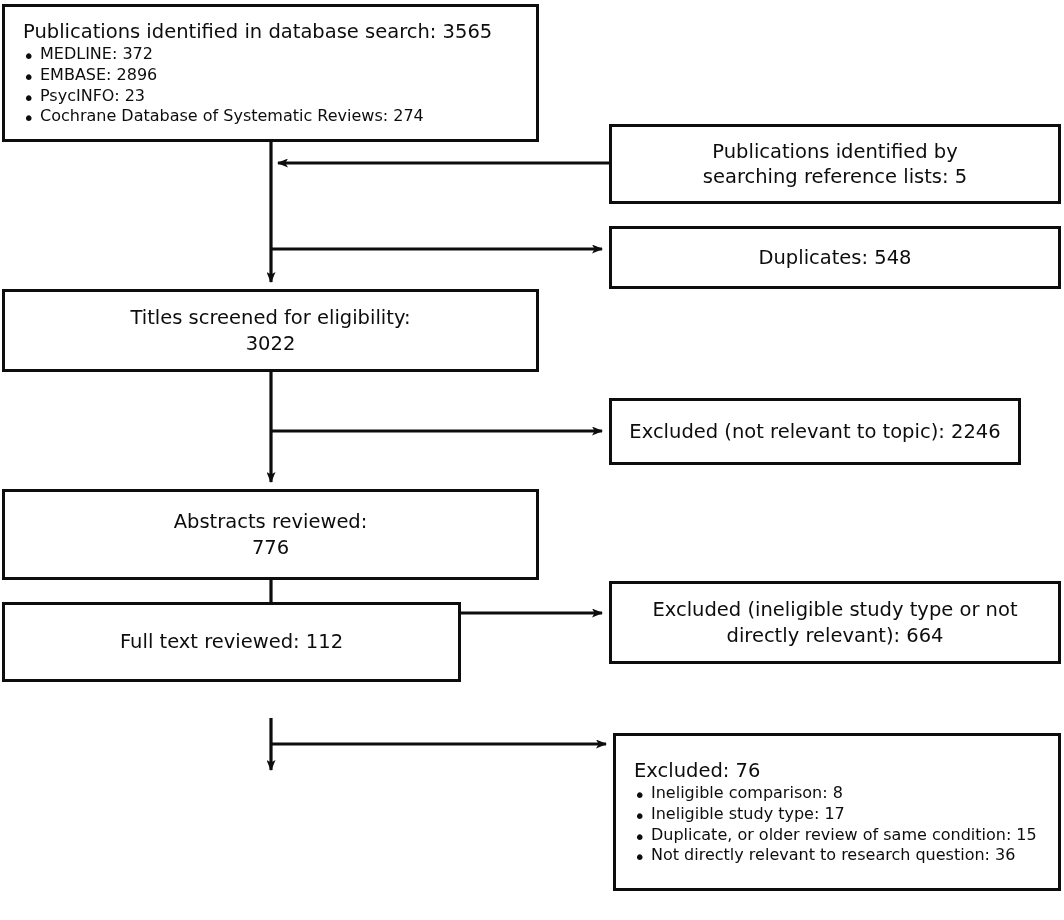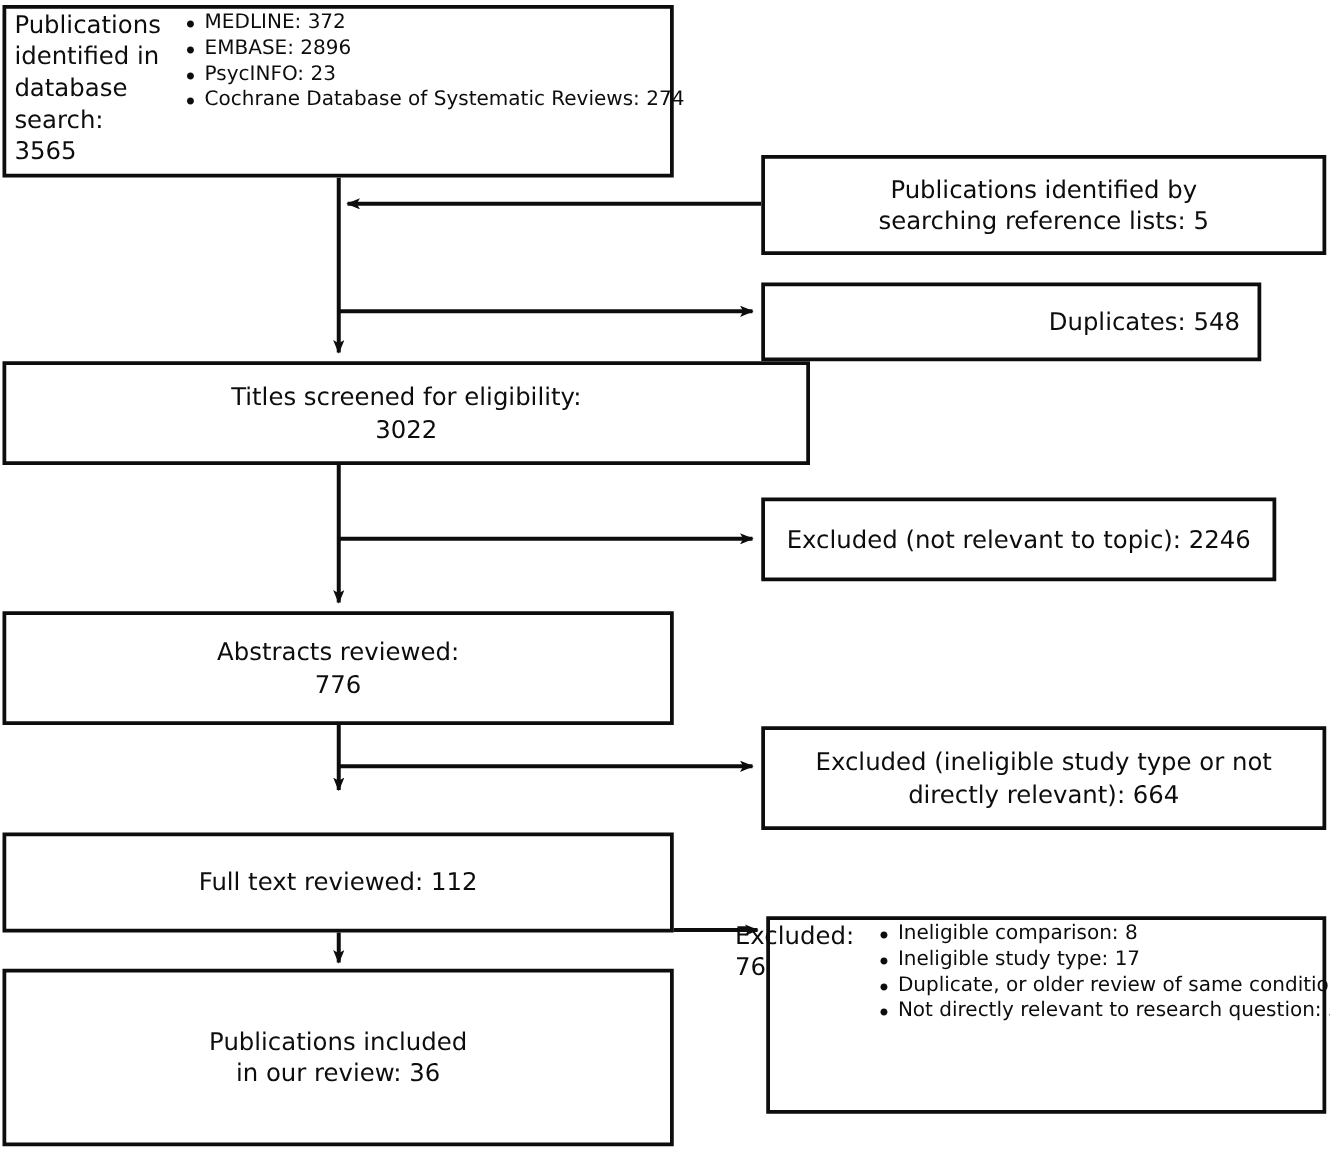--- a/index.html
+++ b/index.html
@@ -22,20 +22,21 @@
     width: 1064px;
     height: 920px;
     pointer-events: none;
   }
   .node {
     position: absolute;
     box-sizing: border-box;
     border: 3px solid #0d0d0d;
     background: #ffffff;
     display: flex;
+    flex-direction: column;
     justify-content: center;
   }
   .node.center {
     align-items: center;
     text-align: center;
   }
   .node.left {
     align-items: flex-start;
     text-align: left;
   }
@@ -117,55 +118,51 @@
       <li>PsycINFO: 23</li>
       <li>Cochrane Database of Systematic Reviews: 274</li>
     </ul>
   </div>
 
   <div class="node center" style="left:609px; top:124px; width:452px; height:80px;">
     <div class="node-text">Publications identified by
 searching reference lists: 5</div>
   </div>
 
-  <div class="node center" style="left:609px; top:226px; width:400px; height:63px;text-align:right;">
+  <div class="node center" style="left:609px; top:226px; width:452px; height:63px;">
     <div class="node-text">Duplicates: 548</div>
   </div>
 
-  <div class="node center" style="left:2px; top:289px; width:646px; height:83px;">
+  <div class="node center" style="left:2px; top:289px; width:537px; height:83px;">
     <div class="node-text">Titles screened for eligibility:
 3022</div>
   </div>
 
   <div class="node center" style="left:609px; top:398px; width:412px; height:67px;">
     <div class="node-text">Excluded (not relevant to topic): 2246</div>
   </div>
 
   <div class="node center" style="left:2px; top:489px; width:537px; height:91px;">
     <div class="node-text">Abstracts reviewed:
 776</div>
   </div>
 
   <div class="node center" style="left:609px; top:581px; width:452px; height:83px;">
     <div class="node-text">Excluded (ineligible study type or not
 directly relevant): 664</div>
   </div>
 
-  <div class="node center" style="left:2px; top:666px; width:537px; height:80px;">
+  <div class="node center" style="left:2px; top:602px; width:459px; height:80px;">
     <div class="node-text">Full text reviewed: 112</div>
   </div>
 
   <div class="node left" style="left:613px; top:733px; width:448px; height:158px;">
     <div class="node-text">Excluded: 76</div>
     <ul class="bullets">
       <li>Ineligible comparison: 8</li>
       <li>Ineligible study type: 17</li>
       <li>Duplicate, or older review of same condition: 15</li>
       <li>Not directly relevant to research question: 36</li>
     </ul>
   </div>
 
-  <div class="node center" style="left:2px; top:775px; width:537px; height:142px;">
-    <div class="node-text">Publications included
-in our review: 36</div>
-  </div>
 
 </div>
 
 </body></html>

